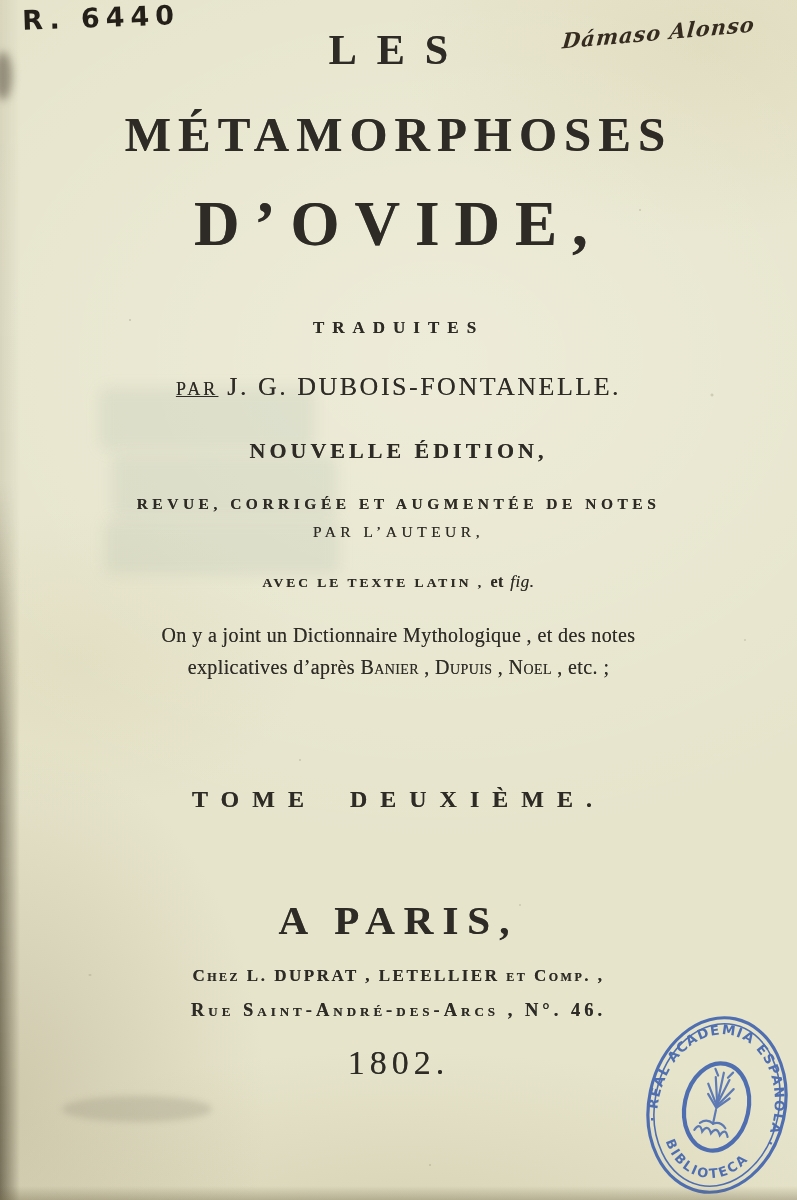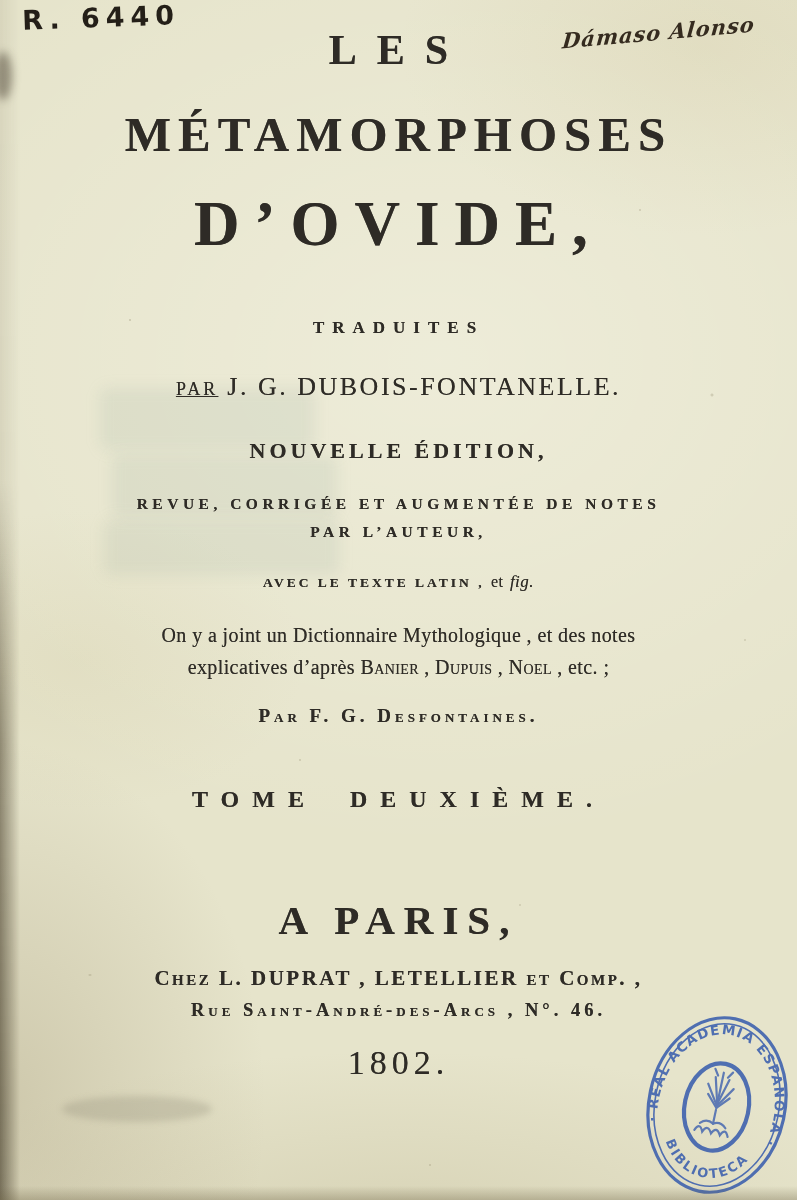--- a/index.html
+++ b/index.html
@@ -73,36 +73,36 @@
   .t-ovide{top:188px;font-size:63px;font-weight:bold;letter-spacing:15px;}
 
   .t-traduites{top:306px;font-size:17px;font-weight:bold;letter-spacing:8px;margin-top:12px;}
 
   .t-translator{top:372px;font-size:26px;letter-spacing:2.5px;}
   .t-translator .prefix{font-size:18px;letter-spacing:3px;text-decoration:underline;}
 
   .t-edition{top:438px;font-size:22px;font-weight:bold;letter-spacing:4px;}
 
   .t-rev1{top:495px;font-size:15.5px;font-weight:bold;letter-spacing:4.5px;}
-  .t-rev2{top:523px;font-size:15.5px;font-weight:bold;letter-spacing:4.5px;}
+  .t-rev2{top:523px;font-size:15.5px;font-weight:normal;letter-spacing:4.5px;}
 
   .t-latin{top:572px;font-size:13.5px;font-weight:bold;letter-spacing:3px;}
-  .t-latin .et{font-size:16px;font-weight:normal;letter-spacing:0.5px;}
+  .t-latin .et{font-size:16px;font-weight:bold;letter-spacing:0.5px;}
   .t-latin .fig{font-size:17px;font-weight:normal;font-style:italic;letter-spacing:0.5px;}
 
   .t-joint1{top:624px;font-size:20px;letter-spacing:0.4px;}
   .t-joint2{top:656px;font-size:20px;letter-spacing:0.4px;}
   .sc{font-variant:small-caps;}
 
   .t-editor{top:705px;font-size:19px;letter-spacing:4px;font-variant:small-caps;font-weight:bold;}
 
   .t-tome{top:786px;font-size:24px;font-weight:bold;letter-spacing:13px;word-spacing:14px;}
 
   .t-city{top:896px;font-size:41px;font-weight:bold;letter-spacing:9px;}
-  .t-publisher{top:966px;font-size:21px;font-weight:bold;letter-spacing:2.5px;font-variant:small-caps;}
+  .t-publisher{top:966px;font-size:17px;font-weight:bold;letter-spacing:2.5px;font-variant:small-caps;}
   .t-address{top:1000px;font-size:18.5px;font-weight:bold;letter-spacing:4px;font-variant:small-caps;}
   .t-year{top:1044px;font-size:34px;letter-spacing:5px;}
 
   .stamp{
     position:absolute;left:642px;top:1012px;width:150px;height:186px;
     transform:rotate(12deg);opacity:0.88;pointer-events:none;
   }
   .stamp svg text{font-family:"DejaVu Sans", sans-serif;font-weight:bold;}
 </style>
 </head>
@@ -131,21 +131,20 @@
   <div class="tl t-edition">NOUVELLE ÉDITION,</div>
 
   <div class="tl t-rev1">REVUE, CORRIGÉE ET AUGMENTÉE DE NOTES</div>
   <div class="tl t-rev2">PAR L’AUTEUR,</div>
 
   <div class="tl t-latin"><span>AVEC LE TEXTE LATIN ,</span>&nbsp;<span class="et">et</span>&nbsp;<span class="fig">fig.</span></div>
 
   <div class="tl t-joint1">On y a joint un Dictionnaire Mythologique , et des notes</div>
   <div class="tl t-joint2"><span>explicatives d’après </span><span class="sc">Banier , Dupuis , Noel ,</span><span> etc. ;</span></div>
 
-  <div class="tl t-editor">Par F. G. Desfontaines.</div>
 
   <div class="tl t-tome">TOME DEUXIÈME.</div>
 
   <div class="tl t-city">A PARIS,</div>
   <div class="tl t-publisher">Chez L. DUPRAT , LETELLIER et Comp. ,</div>
   <div class="tl t-address">Rue Saint-André-des-Arcs , N°. 46.</div>
   <div class="tl t-year">1802.</div>
 
   <div class="smudge" style="left:62px;top:1096px;width:150px;height:26px;background:rgba(125,120,100,0.22);filter:blur(3px);"></div>
 

